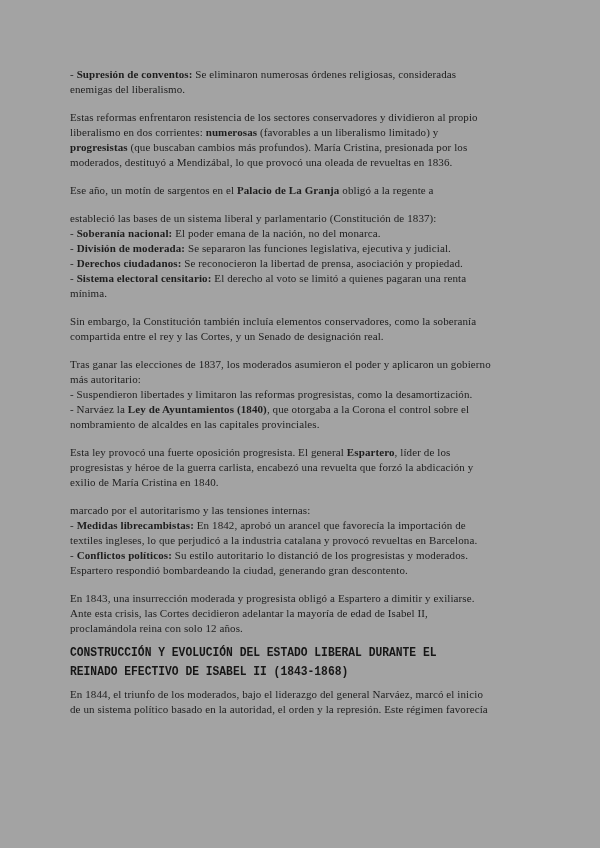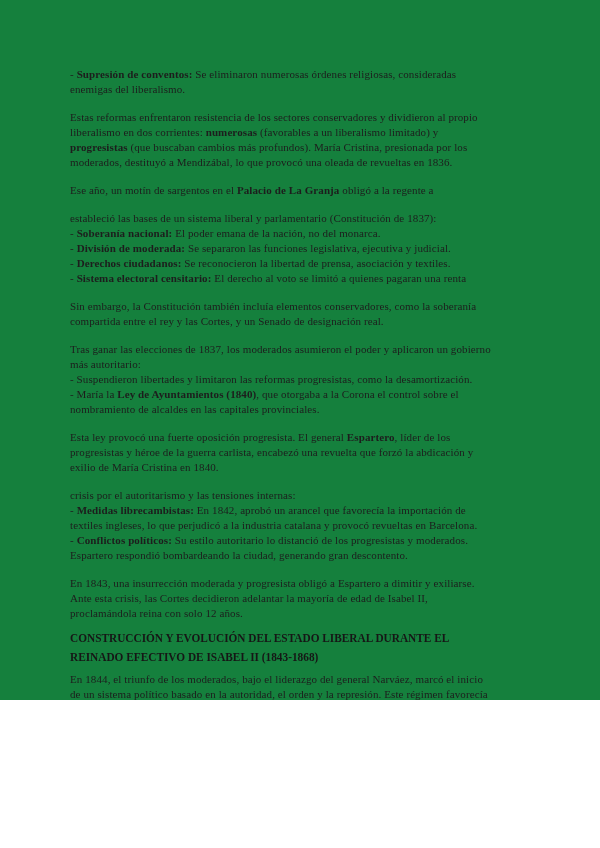--- a/index.html
+++ b/index.html
@@ -4,22 +4,22 @@
 <title>Documento</title>
 <style>
   html, body {
     margin: 0;
     padding: 0;
     background: #ffffff;
   }
   .page {
     position: relative;
     width: 600px;
-    height: 700px;
-    background: #15803d;
+    height: 848px;
+    background: #a3a3a3;
     overflow: hidden;
     font-family: "Liberation Serif", serif;
     color: #1d1d1d;
   }
   .doc {
     position: absolute;
     left: 70px;
     top: 67px;
     width: 474px;
   }
@@ -30,21 +30,21 @@
     letter-spacing: 0.1px;
   }
   .line {
     white-space: pre;
   }
   .para strong {
     font-weight: bold;
   }
   .heading {
     margin: -6px 0 6px 0;
-    font-family: Liberation Serif, serif;
+    font-family: Liberation Mono, monospace;
     font-weight: bold;
     font-size: 13px;
     line-height: 19px;
     letter-spacing: 0px;
     color: #161616;
   }
   .heading .line {
     transform: scaleX(0.87);
     transform-origin: 0 50%;
   }
@@ -64,41 +64,42 @@
         <div class="line"><strong>progresistas</strong><span> (que buscaban cambios más profundos). María Cristina, presionada por los</span></div>
         <div class="line"><span>moderados, destituyó a Mendizábal, lo que provocó una oleada de revueltas en 1836.</span></div>
       </div>
       <div class="para">
         <div class="line"><span>Ese año, un motín de sargentos en el </span><strong>Palacio de La Granja</strong><span> obligó a la regente a</span></div>
       </div>
       <div class="para">
         <div class="line"><span>estableció las bases de un sistema liberal y parlamentario (Constitución de 1837):</span></div>
         <div class="line"><span>- </span><strong>Soberanía nacional:</strong><span> El poder emana de la nación, no del monarca.</span></div>
         <div class="line"><span>- </span><strong>División de moderada:</strong><span> Se separaron las funciones legislativa, ejecutiva y judicial.</span></div>
-        <div class="line"><span>- </span><strong>Derechos ciudadanos:</strong><span> Se reconocieron la libertad de prensa, asociación y textiles.</span></div>
+        <div class="line"><span>- </span><strong>Derechos ciudadanos:</strong><span> Se reconocieron la libertad de prensa, asociación y propiedad.</span></div>
         <div class="line"><span>- </span><strong>Sistema electoral censitario:</strong><span> El derecho al voto se limitó a quienes pagaran una renta</span></div>
+        <div class="line"><span>mínima.</span></div>
       </div>
       <div class="para">
         <div class="line"><span>Sin embargo, la Constitución también incluía elementos conservadores, como la soberanía</span></div>
         <div class="line"><span>compartida entre el rey y las Cortes, y un Senado de designación real.</span></div>
       </div>
       <div class="para">
         <div class="line"><span>Tras ganar las elecciones de 1837, los moderados asumieron el poder y aplicaron un gobierno</span></div>
         <div class="line"><span>más autoritario:</span></div>
         <div class="line"><span>- Suspendieron libertades y limitaron las reformas progresistas, como la desamortización.</span></div>
-        <div class="line"><span>- María la </span><strong>Ley de Ayuntamientos (1840)</strong><span>, que otorgaba a la Corona el control sobre el</span></div>
+        <div class="line"><span>- Narváez la </span><strong>Ley de Ayuntamientos (1840)</strong><span>, que otorgaba a la Corona el control sobre el</span></div>
         <div class="line"><span>nombramiento de alcaldes en las capitales provinciales.</span></div>
       </div>
       <div class="para">
         <div class="line"><span>Esta ley provocó una fuerte oposición progresista. El general </span><strong>Espartero</strong><span>, líder de los</span></div>
         <div class="line"><span>progresistas y héroe de la guerra carlista, encabezó una revuelta que forzó la abdicación y</span></div>
         <div class="line"><span>exilio de María Cristina en 1840.</span></div>
       </div>
       <div class="para">
-        <div class="line"><span>crisis por el autoritarismo y las tensiones internas:</span></div>
+        <div class="line"><span>marcado por el autoritarismo y las tensiones internas:</span></div>
         <div class="line"><span>- </span><strong>Medidas librecambistas:</strong><span> En 1842, aprobó un arancel que favorecía la importación de</span></div>
         <div class="line"><span>textiles ingleses, lo que perjudicó a la industria catalana y provocó revueltas en Barcelona.</span></div>
         <div class="line"><span>- </span><strong>Conflictos políticos:</strong><span> Su estilo autoritario lo distanció de los progresistas y moderados.</span></div>
         <div class="line"><span>Espartero respondió bombardeando la ciudad, generando gran descontento.</span></div>
       </div>
       <div class="para">
         <div class="line"><span>En 1843, una insurrección moderada y progresista obligó a Espartero a dimitir y exiliarse.</span></div>
         <div class="line"><span>Ante esta crisis, las Cortes decidieron adelantar la mayoría de edad de Isabel II,</span></div>
         <div class="line"><span>proclamándola reina con solo 12 años.</span></div>
       </div>

